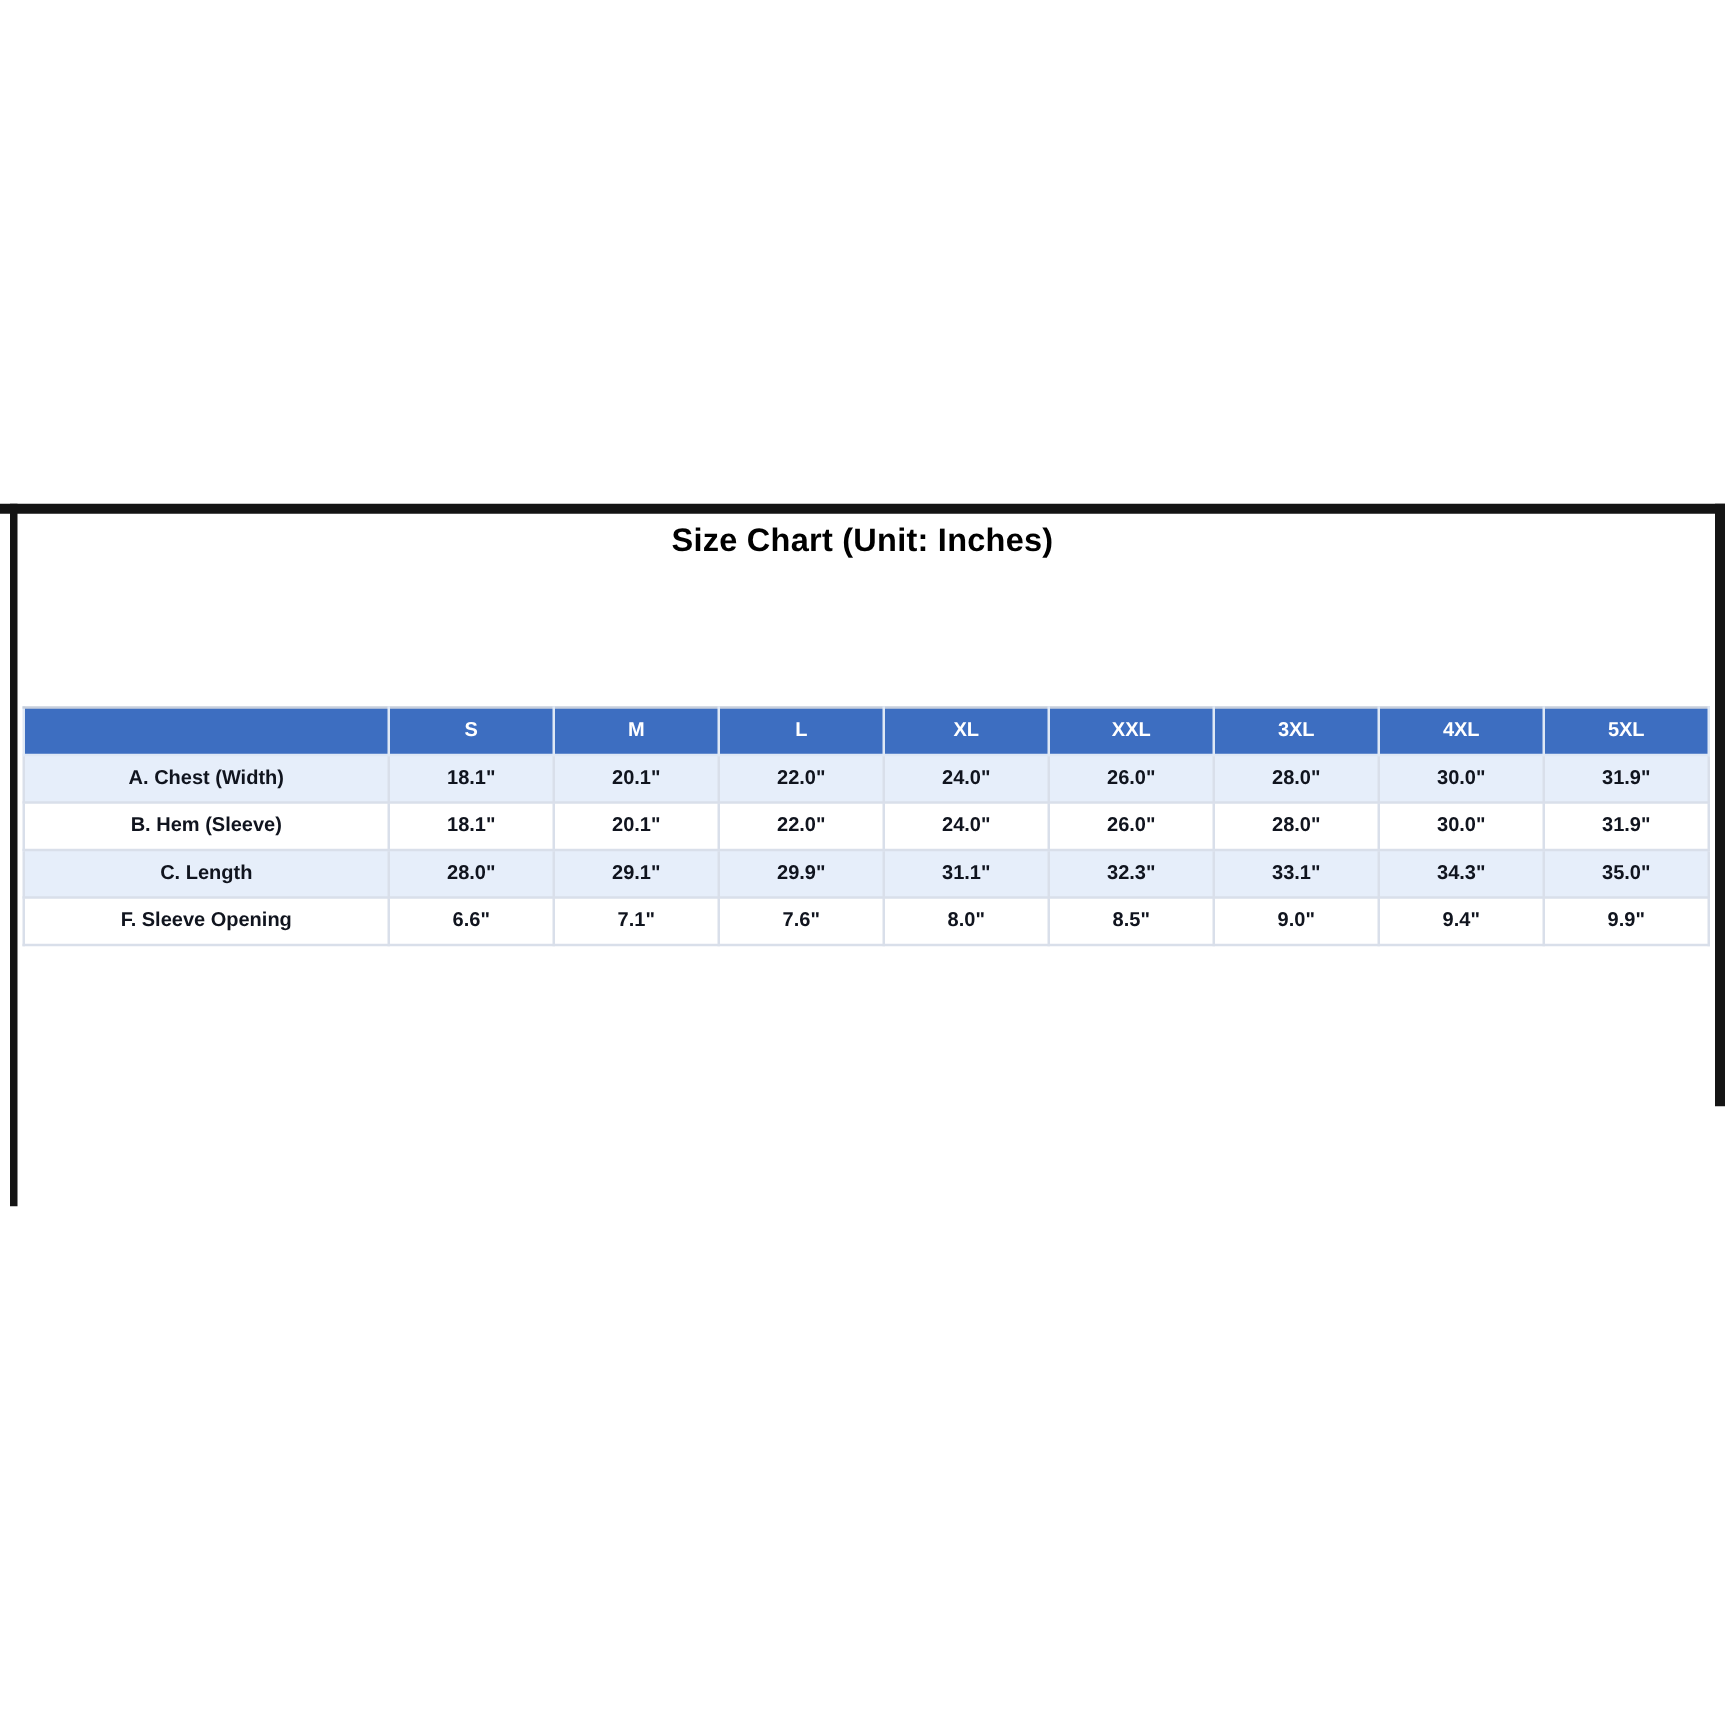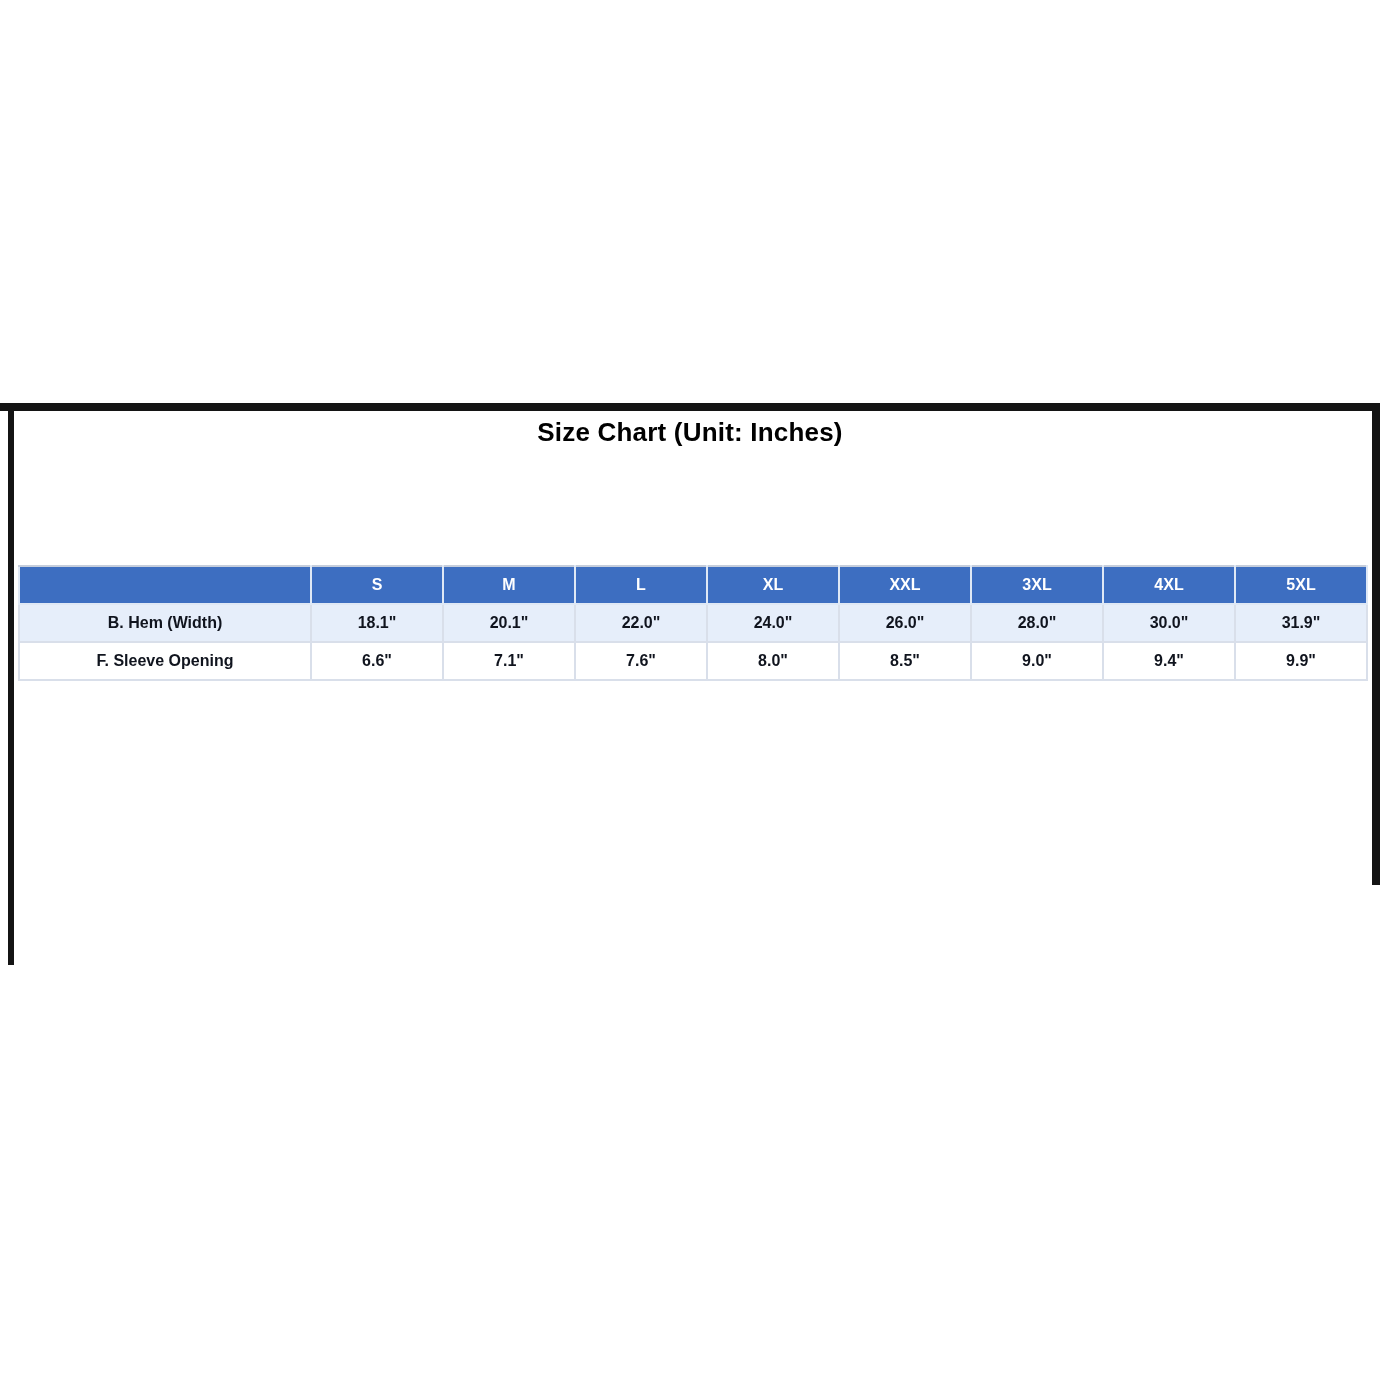--- a/index.html
+++ b/index.html
@@ -103,29 +103,51 @@
           <th>L</th>
           <th>XL</th>
           <th>XXL</th>
           <th>3XL</th>
           <th>4XL</th>
           <th>5XL</th>
         </tr>
     </thead>
     <tbody>
         <tr>
-          <td>B. Hem (Width)</td>
+          <td>A. Chest (Width)</td>
           <td>18.1"</td>
           <td>20.1"</td>
           <td>22.0"</td>
           <td>24.0"</td>
           <td>26.0"</td>
           <td>28.0"</td>
           <td>30.0"</td>
           <td>31.9"</td>
+        </tr>
+        <tr>
+          <td>B. Hem (Sleeve)</td>
+          <td>18.1"</td>
+          <td>20.1"</td>
+          <td>22.0"</td>
+          <td>24.0"</td>
+          <td>26.0"</td>
+          <td>28.0"</td>
+          <td>30.0"</td>
+          <td>31.9"</td>
+        </tr>
+        <tr>
+          <td>C. Length</td>
+          <td>28.0"</td>
+          <td>29.1"</td>
+          <td>29.9"</td>
+          <td>31.1"</td>
+          <td>32.3"</td>
+          <td>33.1"</td>
+          <td>34.3"</td>
+          <td>35.0"</td>
         </tr>
         <tr>
           <td>F. Sleeve Opening</td>
           <td>6.6"</td>
           <td>7.1"</td>
           <td>7.6"</td>
           <td>8.0"</td>
           <td>8.5"</td>
           <td>9.0"</td>
           <td>9.4"</td>

